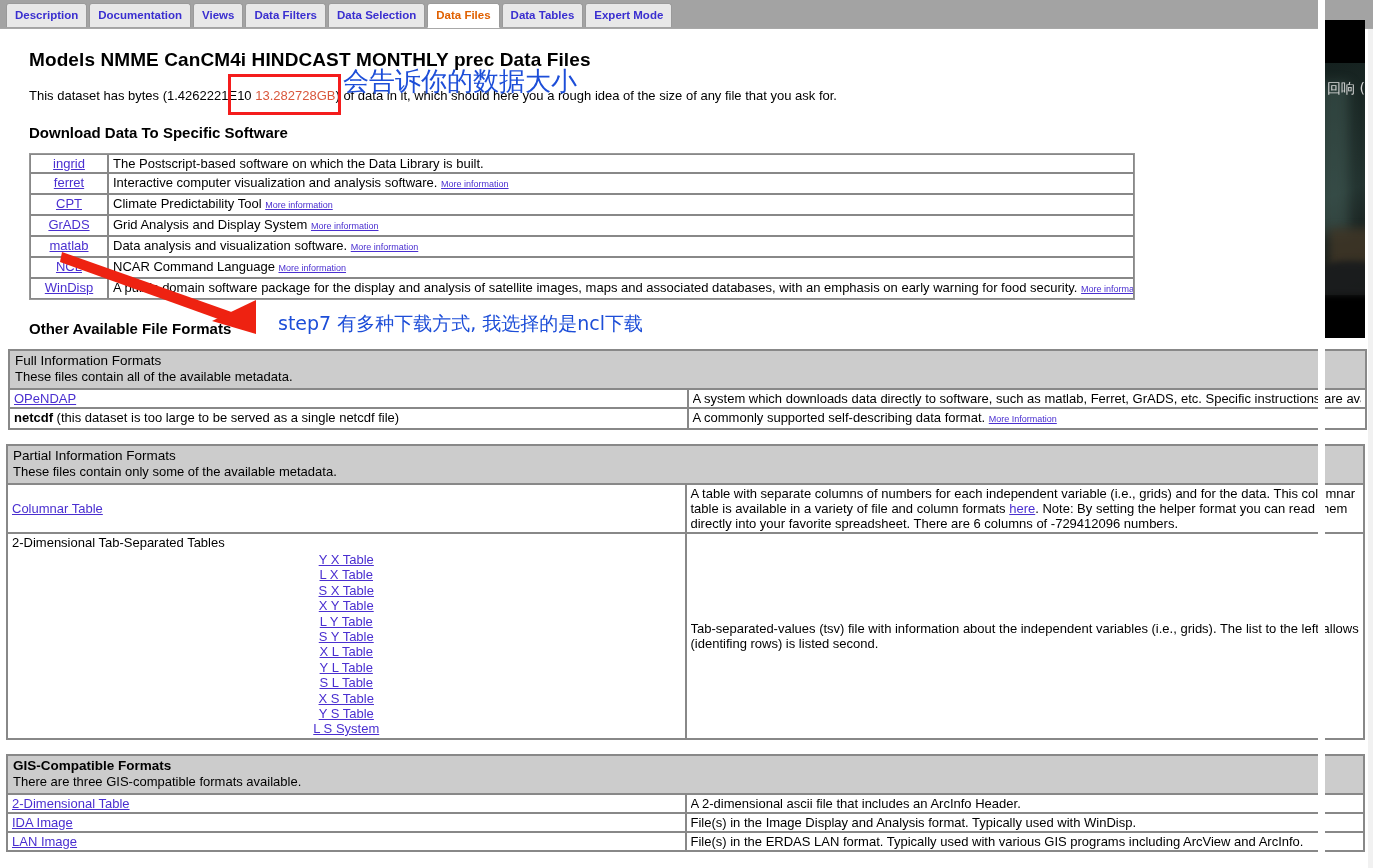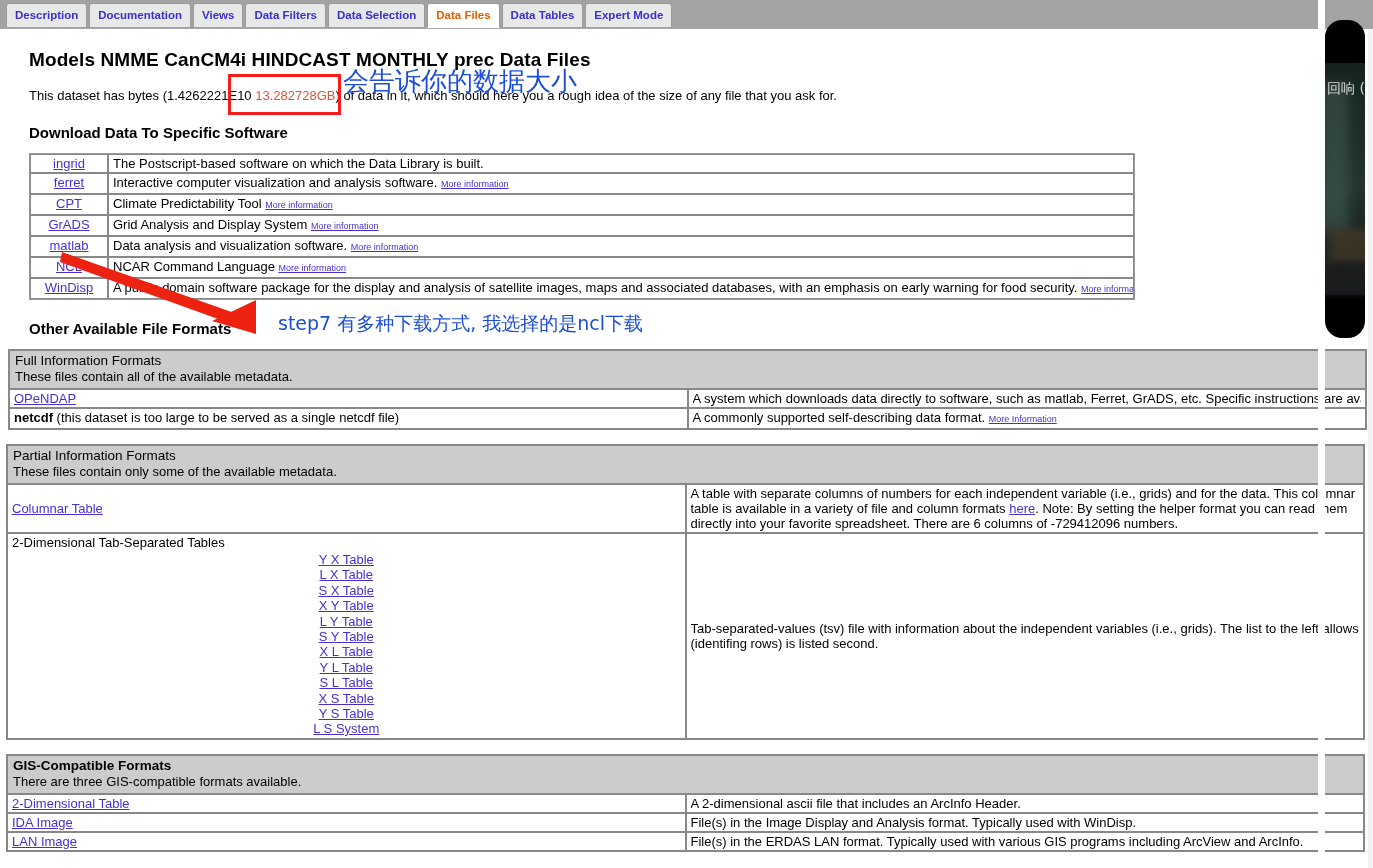--- a/index.html
+++ b/index.html
@@ -191,21 +191,20 @@
 
   
   .overlay-panel {
     position: absolute;
     top: 20px;
     left: 1325px;
     width: 40px;
     height: 318px;
     background: #000;
     overflow: hidden;
-    border-radius: 17px;
   }
   .overlay-mid {
     position: absolute;
     top: 43px;
     left: 0;
     right: 0;
     height: 232px;
     background: linear-gradient(160deg,#15211f 0%, #1d2b28 30%, #233330 55%, #10100e 100%);
   }
   .overlay-blob1 {

